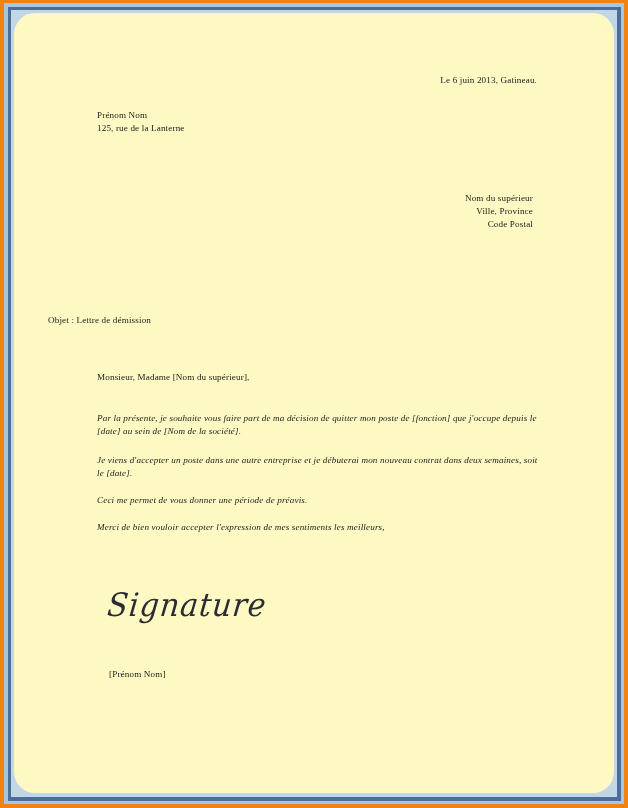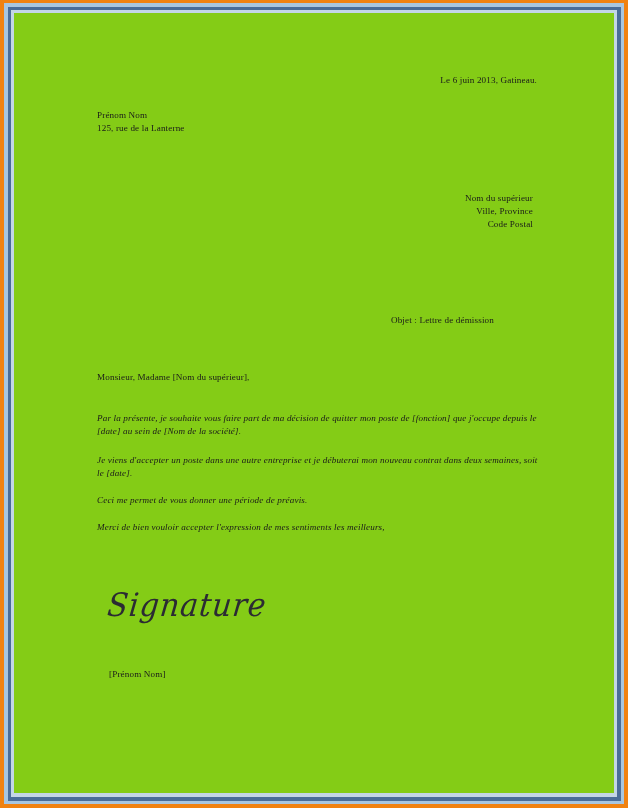--- a/index.html
+++ b/index.html
@@ -46,23 +46,24 @@
     background: #c3d6e6;
   }
 
   
   .page {
     position: absolute;
     left: 14px;
     top: 13px;
     width: 600px;
     height: 780px;
-    background: #84cc16;
+    background: #fef9c3;
     box-sizing: border-box;
     overflow: hidden;
+    border-radius: 21px;
   }
 
   .sheet-inner {
     position: absolute;
     left: 0;
     top: 0;
     width: 600px;
     height: 780px;
   }
 
@@ -103,22 +104,22 @@
     top: 179px;
     width: 519px;
     text-align: right;
   }
   .recipient div { white-space: nowrap; }
 
   .subject {
     left: 0;
     top: 301px;
     width: 480px;
-    text-align: right;
-    padding-left: 8px;
+    text-align: left;
+    padding-left: 34px;
     box-sizing: border-box;
   }
 
   .salutation {
     left: 83px;
     top: 358px;
     width: 440px;
   }
 
   .body-text {

